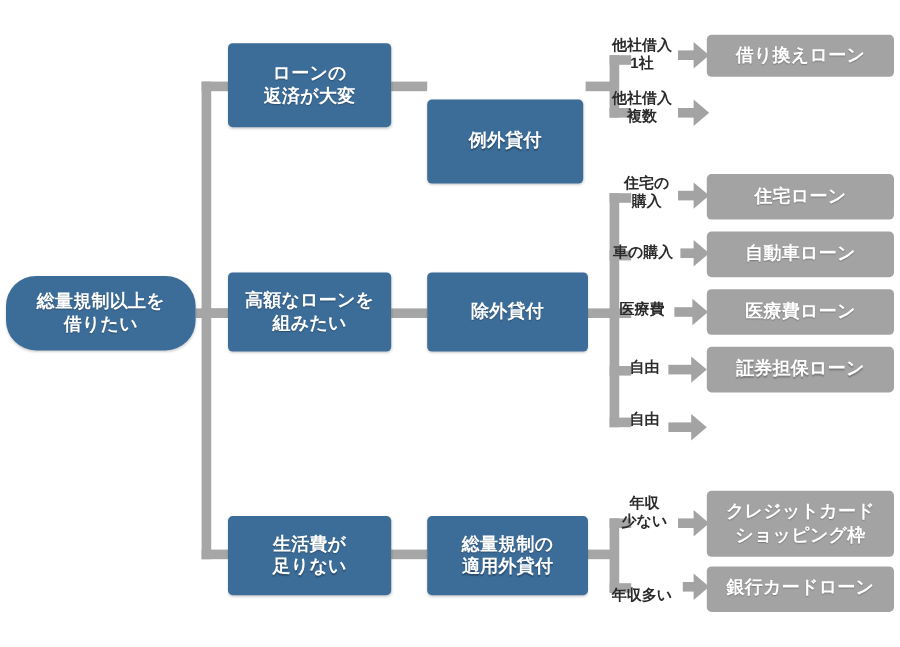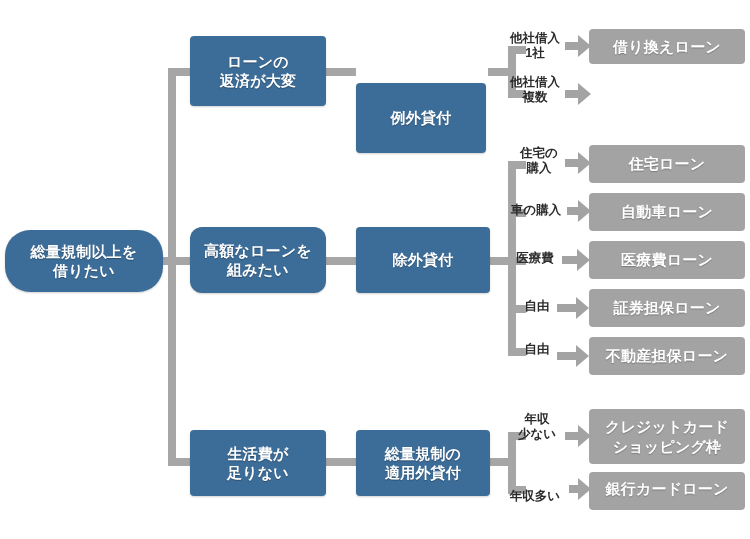--- a/index.html
+++ b/index.html
@@ -119,21 +119,21 @@
   <div class="conn h" style="left:488px; top:458px; width:24px;"></div>
   <div class="conn v" style="left:508px; top:432px; height:62px;"></div>
   <div class="conn h" style="left:508px; top:432px; width:18px;"></div>
   <div class="conn h" style="left:508px; top:486px; width:18px;"></div>
 
   <div class="node blue" style="left:5px; top:230px; width:158px; height:62px;border-radius:25px;">総量規制以上を
 借りたい</div>
 
   <div class="node blue" style="left:190px; top:36px; width:136px; height:70px;">ローンの
 返済が大変</div>
-  <div class="node blue" style="left:190px; top:227px; width:136px; height:66px;border-radius:12px;">高額なローンを
+  <div class="node blue" style="left:190px; top:227px; width:136px; height:66px;">高額なローンを
 組みたい</div>
   <div class="node blue" style="left:190px; top:430px; width:136px; height:66px;">生活費が
 足りない</div>
 
   <div class="node blue" style="left:356px; top:36px; width:130px; height:70px;margin-top:47px;">例外貸付</div>
   <div class="node blue" style="left:356px; top:430px; width:134px; height:66px;">総量規制の
 適用外貸付</div>
   <div class="node blue" style="left:356px; top:227px; width:134px; height:66px;">除外貸付</div>
 
   <div class="edge-label" style="left:504px; top:31px; width:62px;">他社借入
@@ -178,21 +178,20 @@
     <div class="shaft" style="width:20px;"></div>
     <div class="head" style="left:19px;"></div>
   </div>
   <div class="node gray" style="left:589px; top:289px; width:156px; height:38px;text-align:center;">証券担保ローン</div>
 
   <div class="edge-label" style="left:518px; top:342px; width:38px;">自由</div>
   <div class="arrow" style="left:557px; top:345px; width:34px; height:22px;">
     <div class="shaft" style="width:20px;"></div>
     <div class="head" style="left:19px;"></div>
   </div>
-  <div class="node gray" style="left:589px; top:337px; width:156px; height:38px;">不動産担保ローン</div>
 
   <div class="edge-label" style="left:508px; top:412px; width:58px;">年収
 少ない</div>
   <div class="arrow" style="left:565px; top:425px; width:26px; height:22px;">
     <div class="shaft" style="width:14px;"></div>
     <div class="head" style="left:13px;"></div>
   </div>
   <div class="node gray" style="left:589px; top:409px; width:156px; height:55px;">クレジットカード
 ショッピング枠</div>
 

